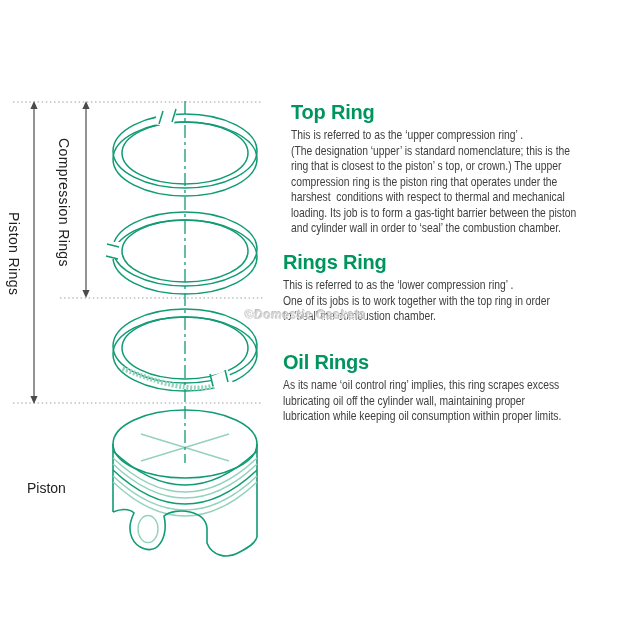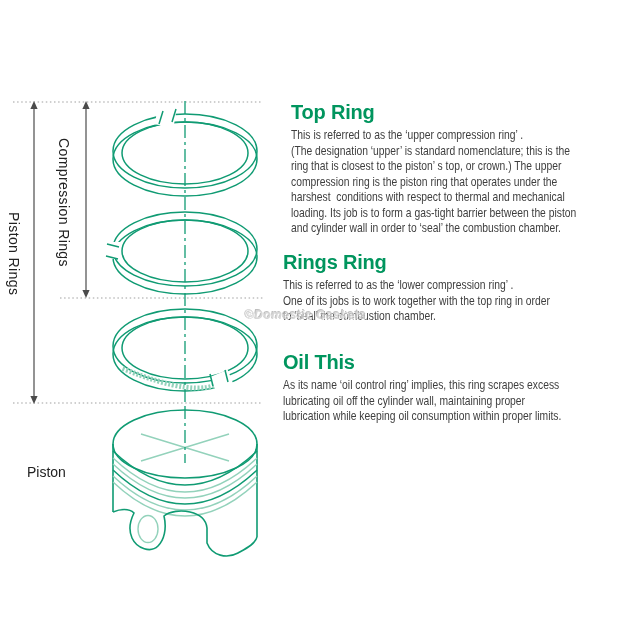--- a/index.html
+++ b/index.html
@@ -23,21 +23,21 @@
   
   .vlabel {
     position:absolute; writing-mode:vertical-rl; text-orientation:mixed;
     font-size:14px; letter-spacing:0.4px; color:#222222; white-space:nowrap;
   }
   .vlabel.piston-rings { left:6px;  top:212px; }
   .vlabel.compression  { left:56px; top:138px; }
   .hlabel {
     position:absolute; font-size:14px; color:#222222; white-space:nowrap;
   }
-  .hlabel.piston { left:27px; top:464px; }
+  .hlabel.piston { left:27px; top:480px; }
 
   
   .sec { position:absolute; left:283px; width:354px; }
   .sec.s1 { top:101px;margin-left:8px; }
   .sec.s2 { top:251px; }
   .sec.s3 { top:351px; }
   .sec h2 {
     margin:0 0 4px 0; font-size:20px; line-height:23px; font-weight:700;
     color:#00955e; letter-spacing:-0.2px;
   }
@@ -143,21 +143,21 @@
   </section>
 
   <section class="sec s2">
     <h2>Rings Ring</h2>
     <p>This is referred to as the ‘lower compression ring’ .
 One of its jobs is to work together with the top ring in order
 to ‘seal’ the combustion chamber.</p>
   </section>
 
   <section class="sec s3">
-    <h2>Oil This</h2>
+    <h2>Oil Rings</h2>
     <p>As its name ‘oil control ring’ implies, this ring scrapes excess
 lubricating oil off the cylinder wall, maintaining proper
 lubrication while keeping oil consumption within proper limits.</p>
   </section>
 
   <div class="watermark">©Domestic Gaskets</div>
 
 </div>
 
 </body></html>

